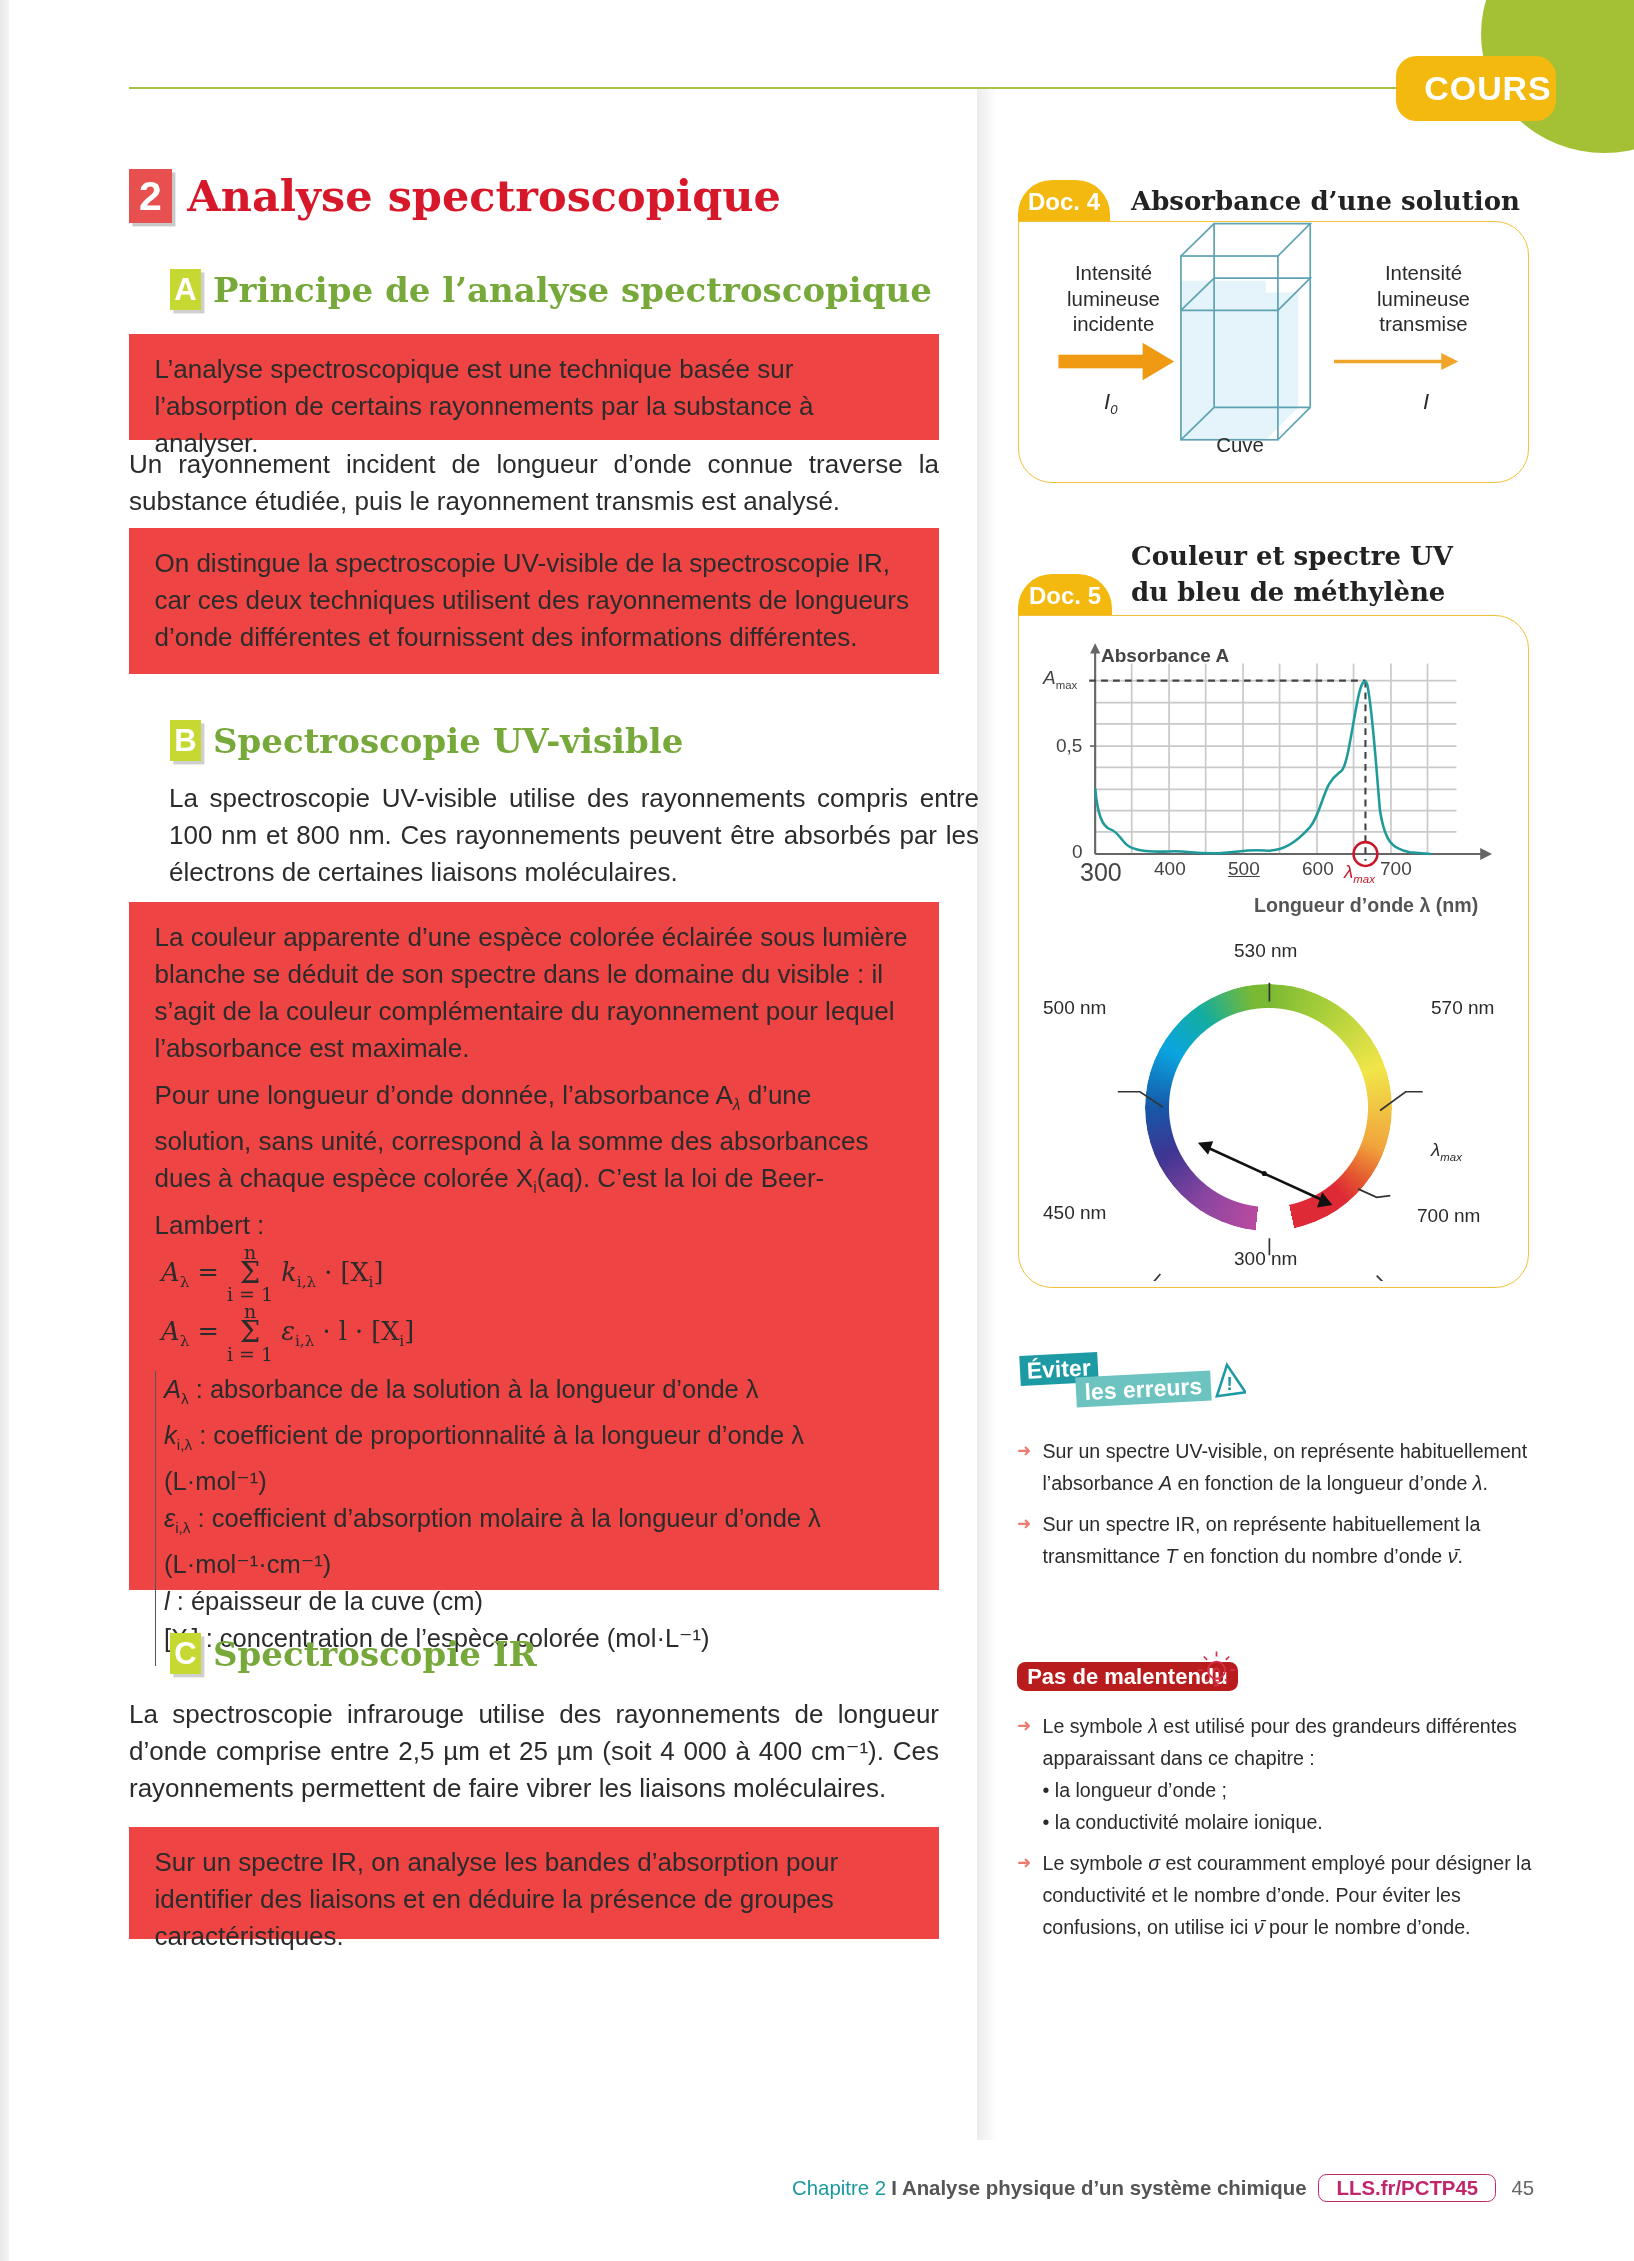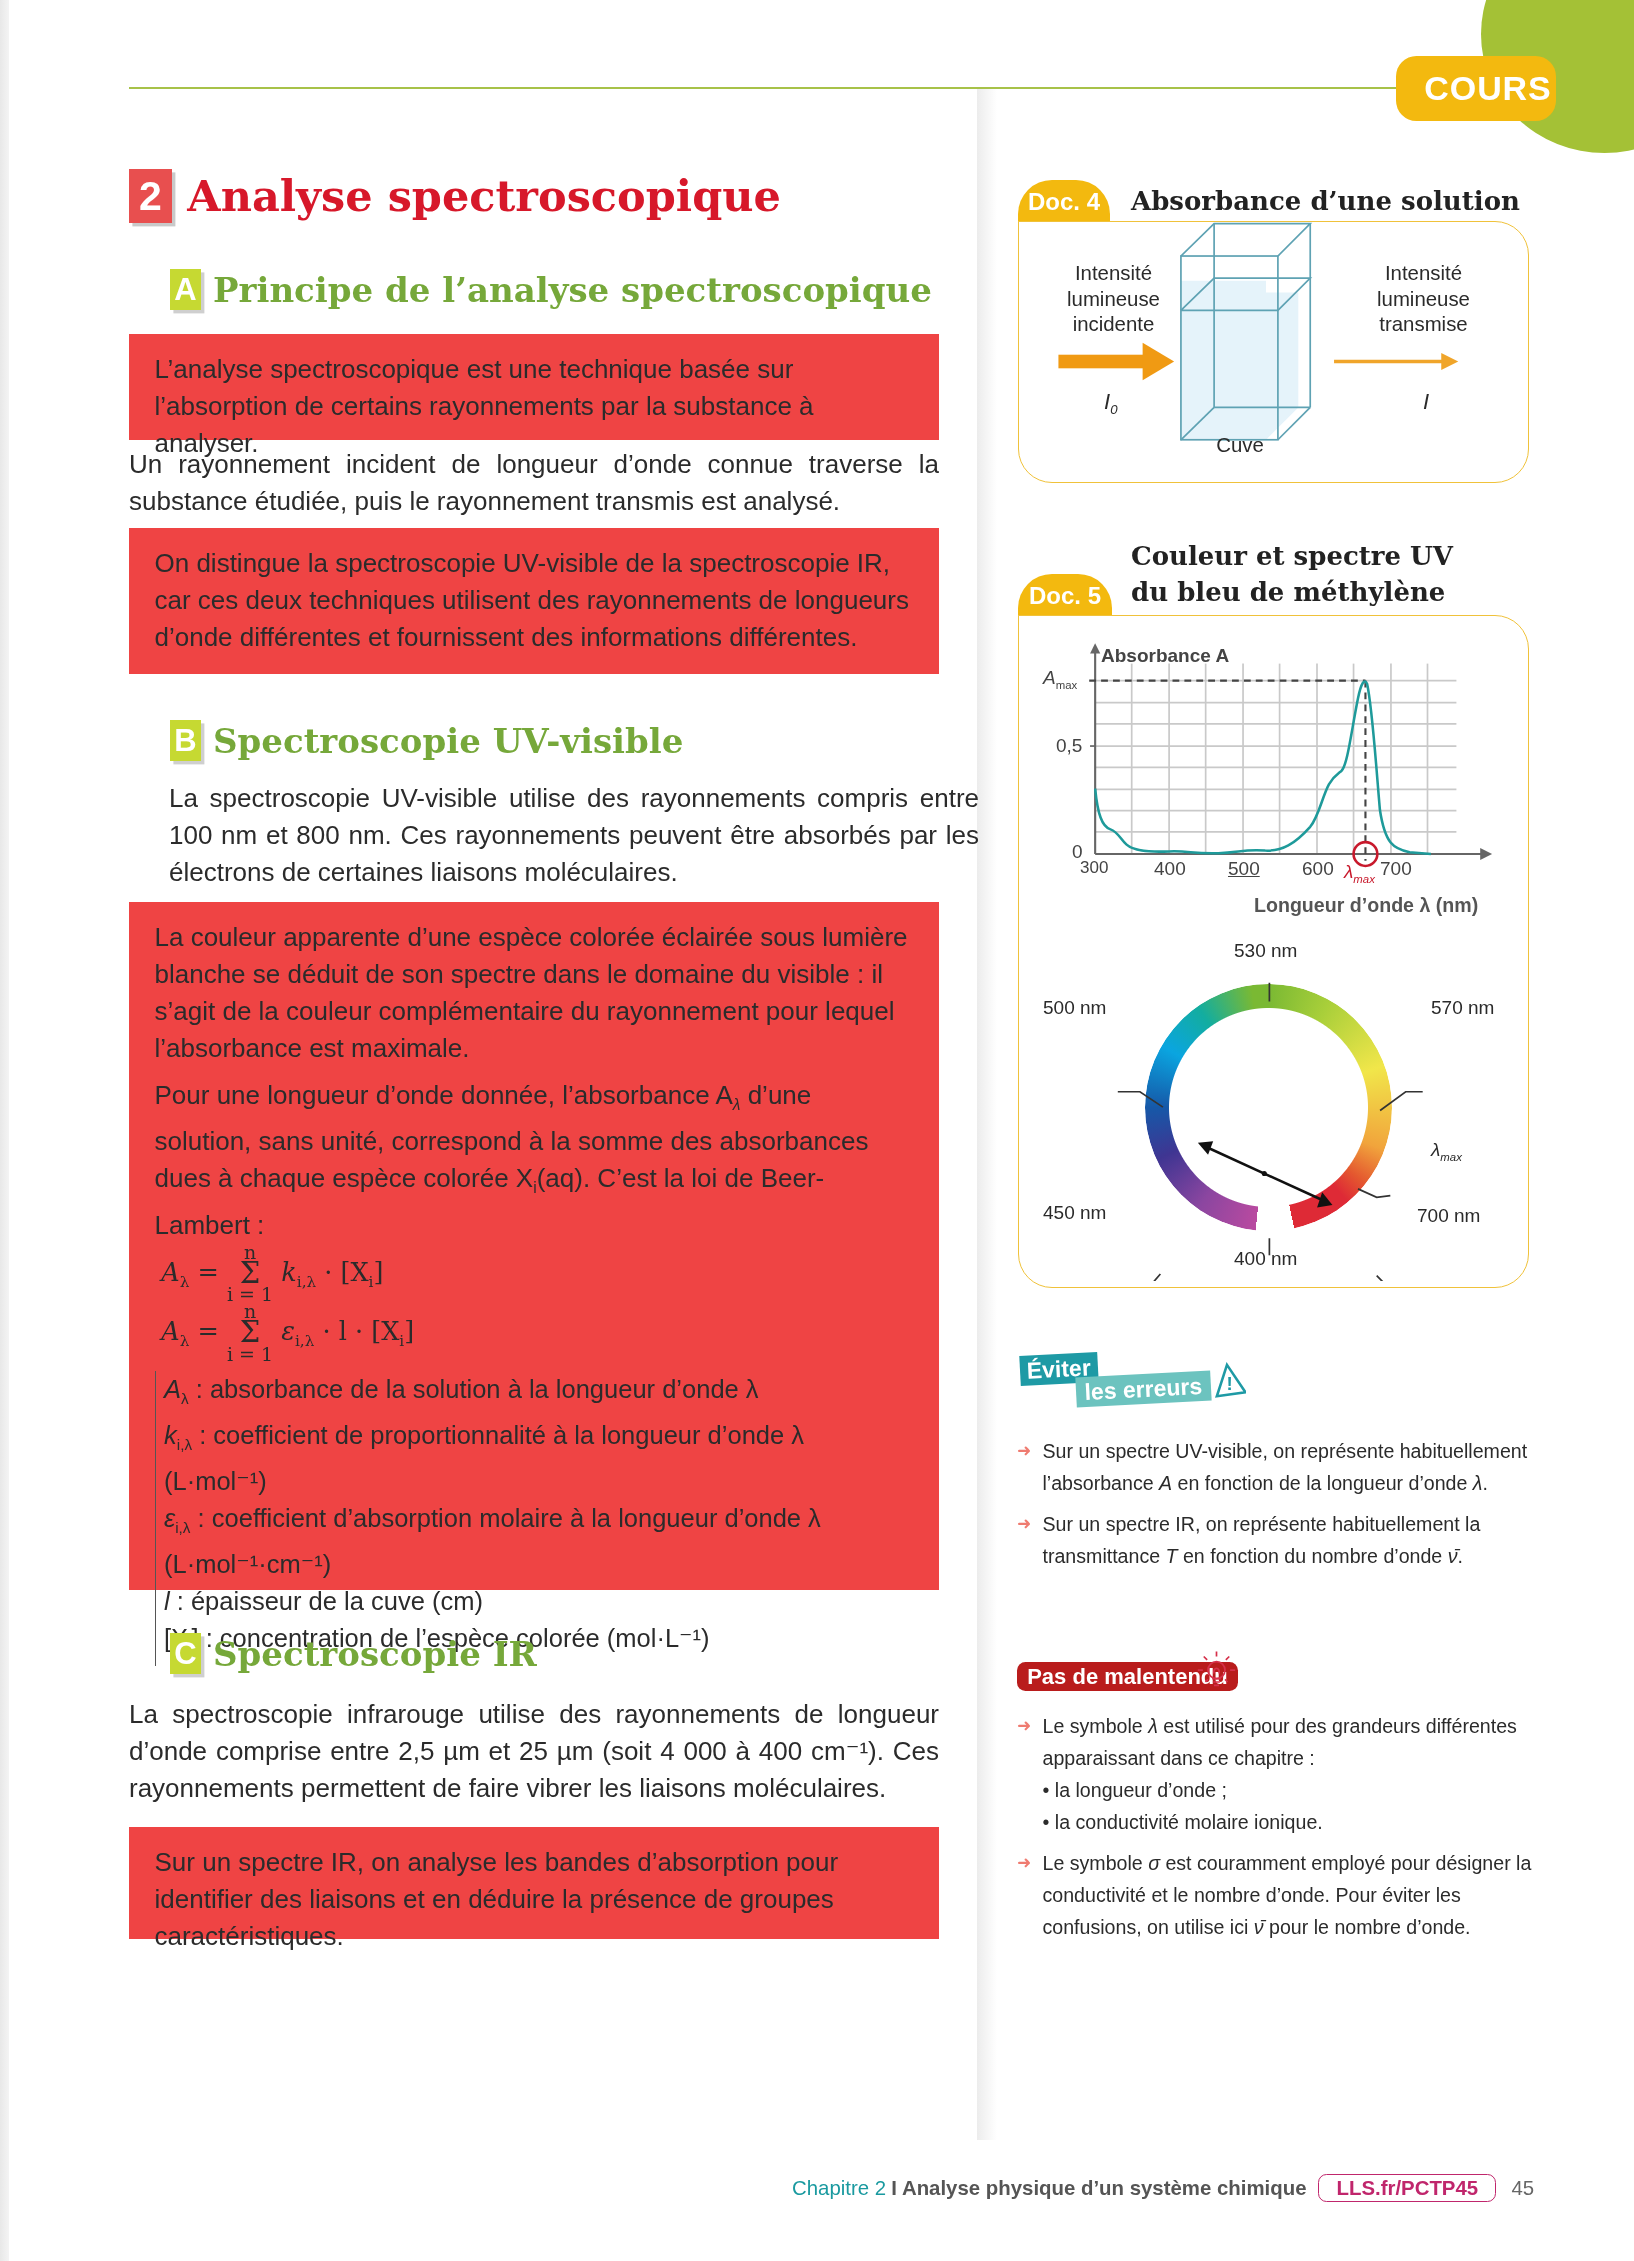--- a/index.html
+++ b/index.html
@@ -200,21 +200,21 @@
 
       <path d="M1285,925 C1288,955 1293,970 1303,973 C1312,976 1315,985 1322,991 C1330,998 1345,1000 1372,999 C1395,998 1400,1002 1430,1001 C1455,1000 1462,996 1485,998 C1505,999 1520,990 1538,970 C1548,958 1552,935 1560,920 C1566,910 1570,908 1575,904 C1582,896 1586,860 1594,820 C1598,800 1602,795 1605,802 C1611,830 1614,880 1620,950 C1626,990 1636,996 1655,1000 L1680,1002" fill="none" stroke="#1e9a9a" stroke-width="3"></path>
 
       <circle cx="1603" cy="1002" r="14" fill="none" stroke="#c8192c" stroke-width="3"></circle>
     </g>
   </svg>
   <div class="abs" style="left:82px; top:29px; font-size:19px; font-weight:bold; color:#444;">Absorbance A</div>
   <div class="abs" style="left:24px; top:51px; font-size:19px; color:#444;"><i>A</i><sub>max</sub></div>
   <div class="abs" style="left:37px; top:119px; font-size:19px; color:#444;">0,5</div>
   <div class="abs" style="left:53px; top:225px; font-size:19px; color:#444;">0</div>
-  <div class="abs" style="left:61px; top:242px; font-size:17px; color:#444;">300</div>
+  <div class="abs" style="left:61px; top:242px; font-size:25px; color:#444;">300</div>
   <div class="abs" style="left:135px; top:242px; font-size:19px; color:#444;">400</div>
   <div class="abs" style="left:209px; top:242px; font-size:19px; color:#444;text-decoration:underline;">500</div>
   <div class="abs" style="left:283px; top:242px; font-size:19px; color:#444;">600</div>
   <div class="abs" style="left:361px; top:242px; font-size:19px; color:#444;">700</div>
   <div class="abs" style="left:325px; top:245px; font-size:19px; color:#c8192c; font-style:italic;"><span>λ</span><sub>max</sub></div>
   <div class="abs" style="left:235px; top:278px; font-size:19.6px; font-weight:bold; color:#555;">Longueur d’onde λ (nm)</div>
 
   <div class="abs" style="left:126px; top:368px; width:247px; height:247px; border-radius:50%;
        background: conic-gradient(from 0deg, #7ab933 0deg, #a9cf3a 30deg, #f1e64a 70deg, #f1a43c 110deg, #e4582f 128deg, #de2a36 140deg, #de2a36 168deg, transparent 168deg, transparent 186deg, #b94aa0 186deg, #8b46a0 215deg, #3f3592 245deg, #1658a8 270deg, #0aa5e0 300deg, #13ad9f 325deg, #7ab933 352deg);
        -webkit-mask: radial-gradient(circle, transparent 99px, #000 100px); mask: radial-gradient(circle, transparent 99px, #000 100px);"></div>
@@ -230,21 +230,21 @@
     </g>
     <line x1="218" y1="242" x2="358" y2="306" stroke="#111" stroke-width="3"></line>
     <polygon points="210,238 228,236 222,252" fill="#111"></polygon>
     <polygon points="368,311 350,314 356,296" fill="#111"></polygon>
     <circle cx="288" cy="274" r="3" fill="#111"></circle>
   </svg>
   <div class="abs" style="left:215px; top:324px; font-size:19px;">530 nm</div>
   <div class="abs" style="left:412px; top:381px; font-size:19px;">570 nm</div>
   <div class="abs" style="left:24px; top:381px; font-size:19px;">500 nm</div>
   <div class="abs" style="left:24px; top:586px; font-size:19px;">450 nm</div>
-  <div class="abs" style="left:215px; top:632px; font-size:19px;">400 nm</div>
+  <div class="abs" style="left:215px; top:632px; font-size:19px;">300 nm</div>
   <div class="abs" style="left:398px; top:589px; font-size:19px;">700 nm</div>
   <div class="abs" style="left:412px; top:523px; font-size:19px; font-style:italic;"><span>λ</span><sub>max</sub></div>
 </div>
 
 <div class="abs" style="left:1020px; top:1354px;">
   <span class="evit-1" style="display:inline-block;">Éviter</span>
 </div>
 <div class="abs" style="left:1076px; top:1374px;">
   <span class="evit-2" style="display:inline-block;">les erreurs</span>
 </div>

